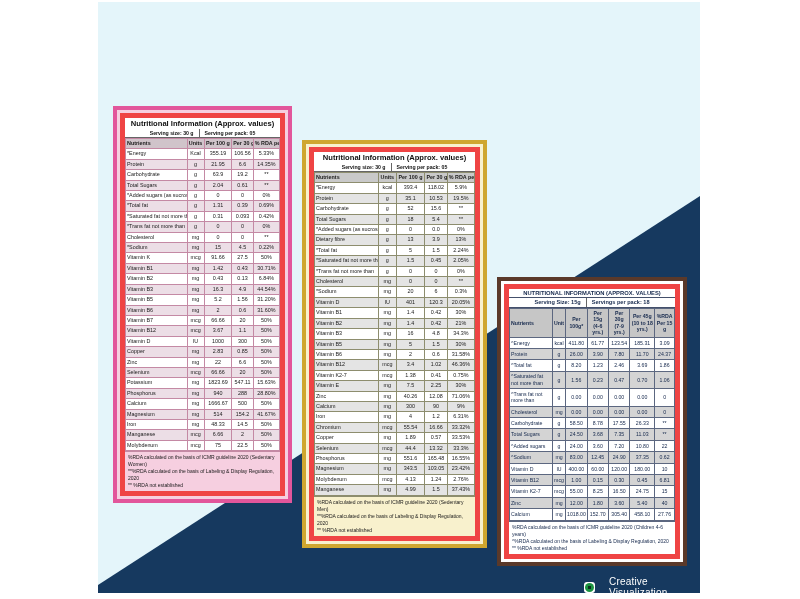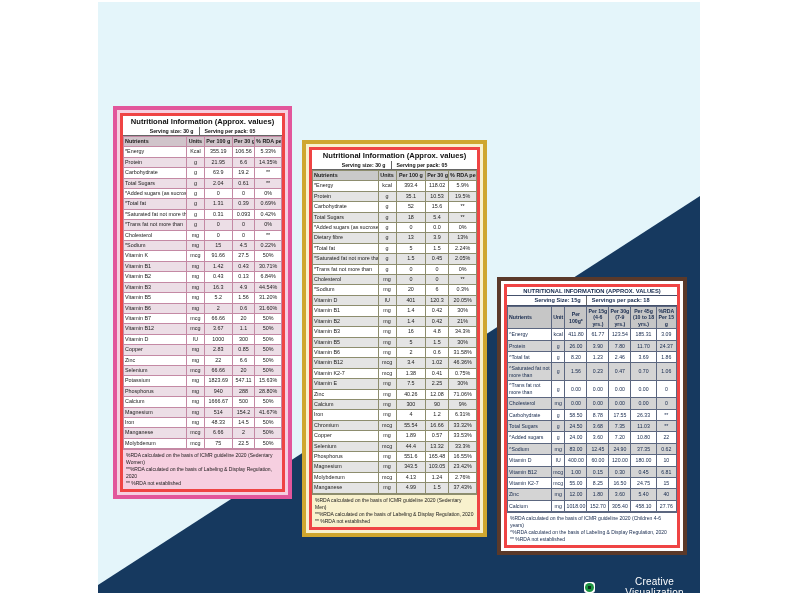--- a/index.html
+++ b/index.html
@@ -14,21 +14,21 @@
     position:absolute;left:0;top:0;width:602px;height:591px;
     background:#16395f;
     clip-path:polygon(0 583px,602px 194px,602px 591px,0 591px);
   }
 
   .card{position:absolute;box-sizing:border-box;padding:3px;}
   .card-women{left:15px;top:104px;width:179px;border:4px solid #e2569b;background:#f6cfe0;}
   .card-men{left:204px;top:138px;width:185px;border:4px solid #cfa62f;background:#f8f1cd;}
   .card-children{left:399px;top:275px;width:190px;border:4px solid #5a392a;background:#ffffff;color:#16294d;}
 
-  .inner{background:#ffffff;border:3px solid #ef4444;}
+  .inner{background:#ffffff;border:5px solid #ef4444;}
 
   .ttl{font-weight:bold;text-align:center;color:#111;}
   .card-women .ttl,.card-men .ttl{font-size:7.6px;line-height:10px;padding-top:1px;}
   .card-children .ttl{font-size:5.8px;line-height:8px;border-bottom:1px solid #44506b;color:#16294d;}
 
   .serving{display:flex;justify-content:center;font-weight:bold;font-size:5.2px;line-height:8px;border-bottom:1px solid #666;color:#111;}
   .serving span{padding:0 5px;}
   .serving span:first-child{border-right:1px solid #666;}
   .card-children .serving{font-size:5.6px;line-height:9px;color:#16294d;border-color:#44506b;}
 
@@ -48,21 +48,21 @@
   .card-children thead th{white-space:pre-line;line-height:6.4px;padding:1px;background:#c6c6c6;}
   .card-children tbody td{line-height:10.4px;}
   .card-children tbody td:first-child{white-space:normal;line-height:6.6px;padding:1.6px 1px;}
   .card-children tbody tr:nth-child(even) td{background:#d4d4d4;}
 
   .footnotes{font-size:5px;line-height:7px;padding:2px 3px;border-top:1px solid #888;color:#1a1a1a;}
   .card-women .footnotes{background:#f6cfe0;border-color:#c489a4;}
   .card-men .footnotes{background:#f8f1cd;border-color:#8d8d6e;}
   .card-children .footnotes{background:#ffffff;border-color:#5c6780;color:#16294d;}
 
-  .branding{position:absolute;left:486px;top:574px;display:flex;align-items:center;gap:14px;text-align:center;}
+  .branding{position:absolute;left:486px;top:574px;display:flex;align-items:center;gap:14px;}
   .logo-icon{
     width:11px;height:11px;border-radius:3px;background:#ffffff;
     display:flex;align-items:center;justify-content:center;flex:0 0 auto;
   }
   .logo-dot{
     width:9px;height:9px;border-radius:50%;
     background:radial-gradient(circle at center,#0d2f1e 0 1.8px,#1b9340 1.9px);
   }
   .branding-label{color:#ffffff;font-size:10px;letter-spacing:0.2px;}
 </style>

